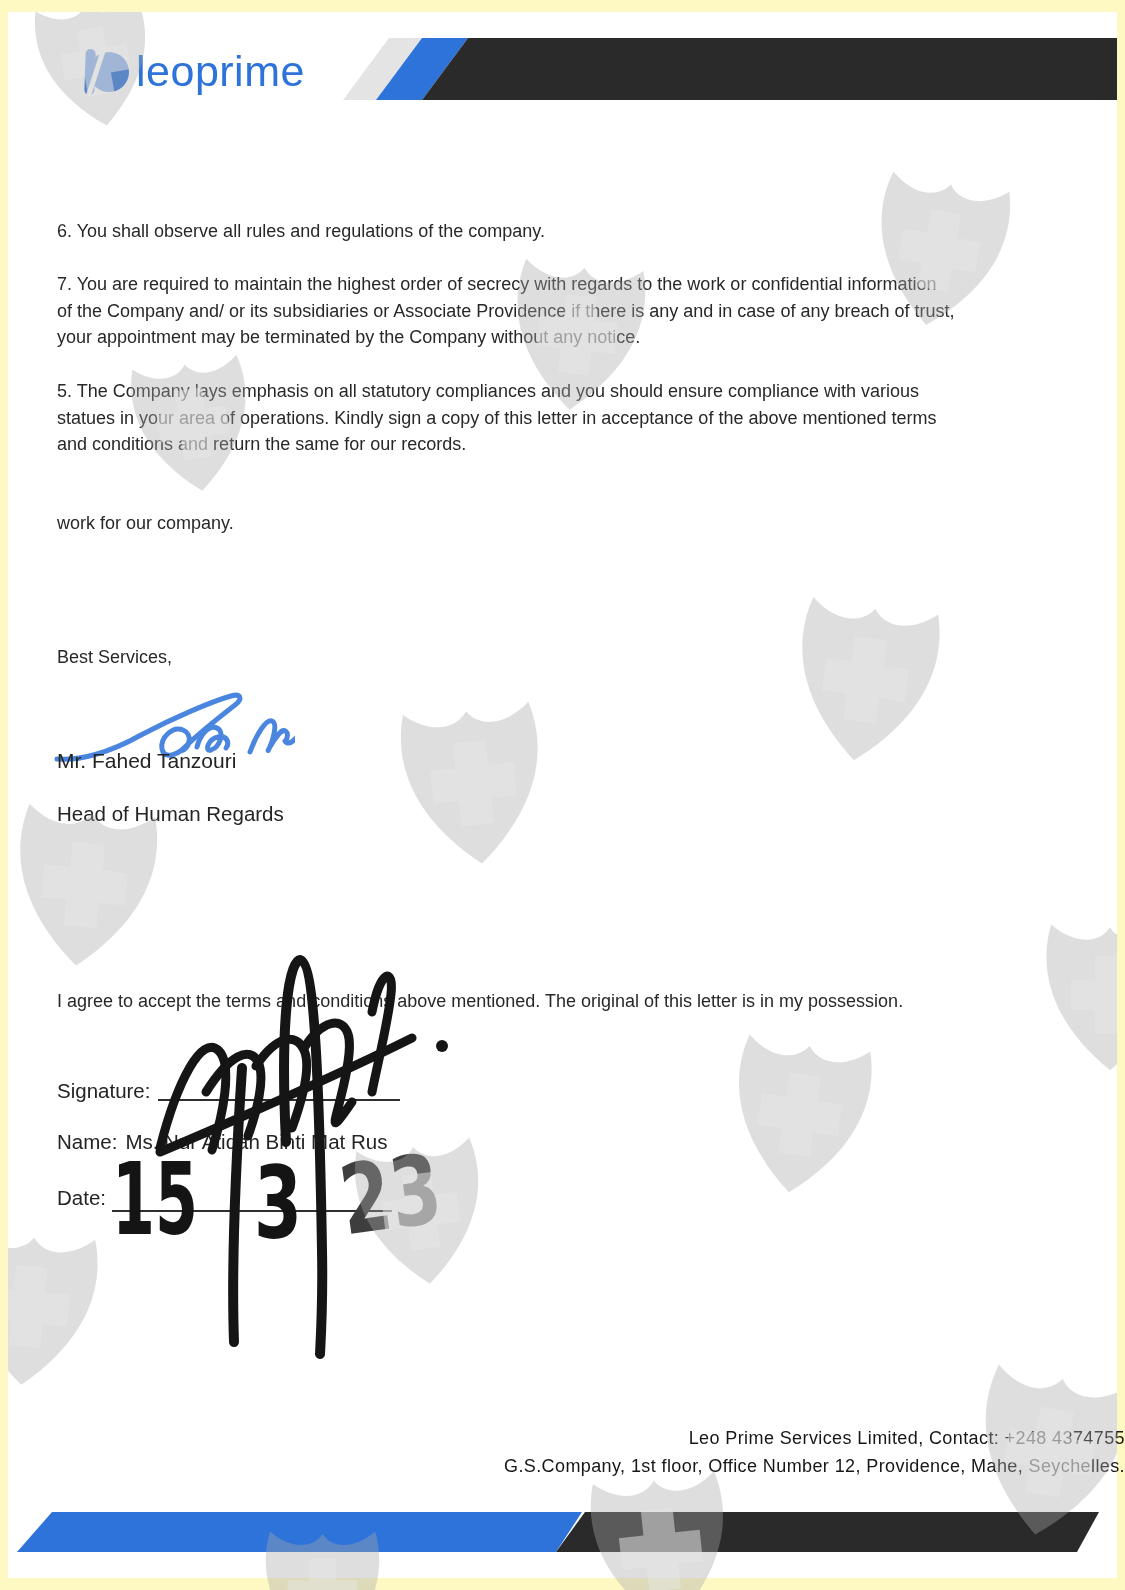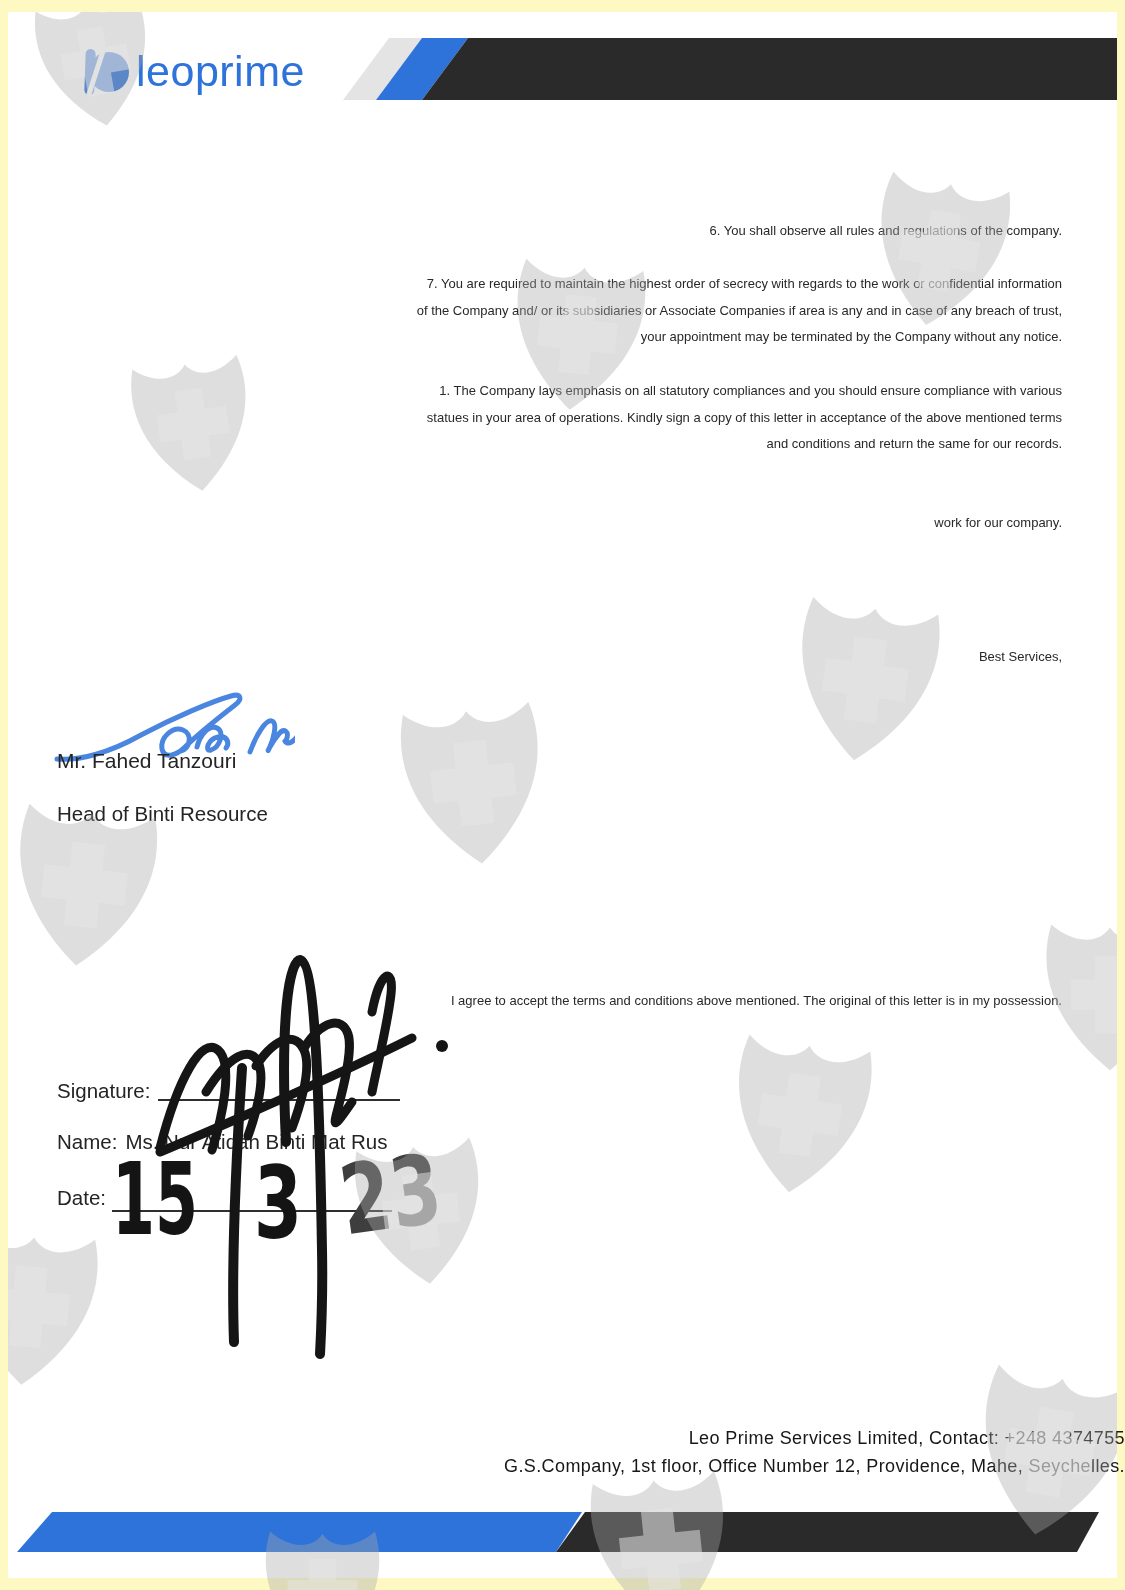--- a/index.html
+++ b/index.html
@@ -5,21 +5,21 @@
   html,body{margin:0;padding:0;background:#000;}
   .screen{
     position:relative;width:1125px;height:1590px;background:#fef9c3;
     font-family:"Liberation Sans", sans-serif;overflow:hidden;
   }
   .page{position:absolute;left:8px;top:12px;width:1109px;height:1566px;background:#ffffff;}
   .abs{position:absolute;}
   
   .wordmark{position:absolute;left:136px;top:47px;font-size:43px;color:#2e73da;letter-spacing:0.5px;}
   
-  .para{position:absolute;left:47px;width:1015px;font-size:13px;line-height:26.5px;color:#282828;text-align:right;}
+  .para{position:absolute;left:57px;width:1015px;font-size:18px;line-height:26.5px;color:#282828;}
   .line{white-space:nowrap;}
   .row{position:absolute;left:57px;font-size:20.5px;color:#242424;white-space:nowrap;}
   .row .val{margin-left:8px;}
   .underline{position:absolute;border-bottom:2px solid #2e2e2e;height:0;}
   .footer-line{position:absolute;left:0;width:1125px;text-align:right;font-size:18px;
     color:#171717;letter-spacing:0.4px;white-space:nowrap;}
   
   .wm-layer{position:absolute;left:8px;top:12px;width:1109px;height:1578px;overflow:hidden;pointer-events:none;z-index:50;}
   .wm{position:absolute;}
   svg{display:block;}
@@ -43,44 +43,44 @@
     <polygon points="343,62 389,0 422,0 376,62" fill="#e4e4e4"></polygon>
     <polygon points="376,62 422,0 468,0 422,62" fill="#2e73da"></polygon>
     <polygon points="422,62 468,0 1117,0 1117,62" fill="#2a2a2a"></polygon>
   </svg>
 
   <div class="para" style="top:218px">
     <div class="line">6. You shall observe all rules and regulations of the company.</div>
   </div>
   <div class="para" style="top:271px">
     <div class="line">7. You are required to maintain the highest order of secrecy with regards to the work or confidential information</div>
-    <div class="line">of the Company and/ or its subsidiaries or Associate Companies if area is any and in case of any breach of trust,</div>
+    <div class="line">of the Company and/ or its subsidiaries or Associate Providence if there is any and in case of any breach of trust,</div>
     <div class="line">your appointment may be terminated by the Company without any notice.</div>
   </div>
   <div class="para" style="top:378px">
-    <div class="line">1. The Company lays emphasis on all statutory compliances and you should ensure compliance with various</div>
+    <div class="line">5. The Company lays emphasis on all statutory compliances and you should ensure compliance with various</div>
     <div class="line">statues in your area of operations. Kindly sign a copy of this letter in acceptance of the above mentioned terms</div>
     <div class="line">and conditions and return the same for our records.</div>
   </div>
   <div class="para" style="top:510px">
     <div class="line">work for our company.</div>
   </div>
 
   <div class="para" style="top:644px">Best Services,</div>
 
   <svg class="abs" style="left:45px;top:655px" width="250" height="110" viewBox="0 0 250 110" fill="none" stroke="#4a86e0" stroke-width="5" stroke-linecap="round" stroke-linejoin="round">
     <path d="M12,104 C34,106 64,98 96,80 C130,62 168,46 186,41 C196,38 198,44 190,50 C172,64 152,80 140,92 C131,101 119,104 117,94 C115,82 128,71 138,75 C148,79 145,93 136,96"></path>
     <path d="M152,92 C155,80 164,69 172,73 C180,77 175,92 166,95 C159,97 163,84 173,82 C182,80 185,88 181,93"></path>
     <path d="M205,97 C211,80 221,64 227,66 C233,68 228,86 224,94 C221,100 226,88 233,80 C239,72 245,76 241,86"></path>
     <path d="M240,86 C244,92 252,84 258,72 C263,62 268,58 270,64 C272,72 266,86 262,94"></path>
     <path d="M268,64 C274,50 284,40 292,36"></path>
   </svg>
 
   <div class="row" style="top:749px;font-size:21px">Mr. Fahed Tanzouri</div>
-  <div class="row" style="top:802px">Head of Binti Resource</div>
+  <div class="row" style="top:802px">Head of Human Regards</div>
 
   <div class="para" style="top:988px">
     <div class="line">I agree to accept the terms and conditions above mentioned. The original of this letter is in my possession.</div>
   </div>
 
   <div class="row" style="top:1079px">Signature:</div>
   <div class="underline" style="left:158px;top:1099px;width:242px"></div>
 
   <div class="row" style="top:1130px">
     <span>Name:</span><span class="val">Ms. Nur Atiqah Binti Mat Rus</span>

